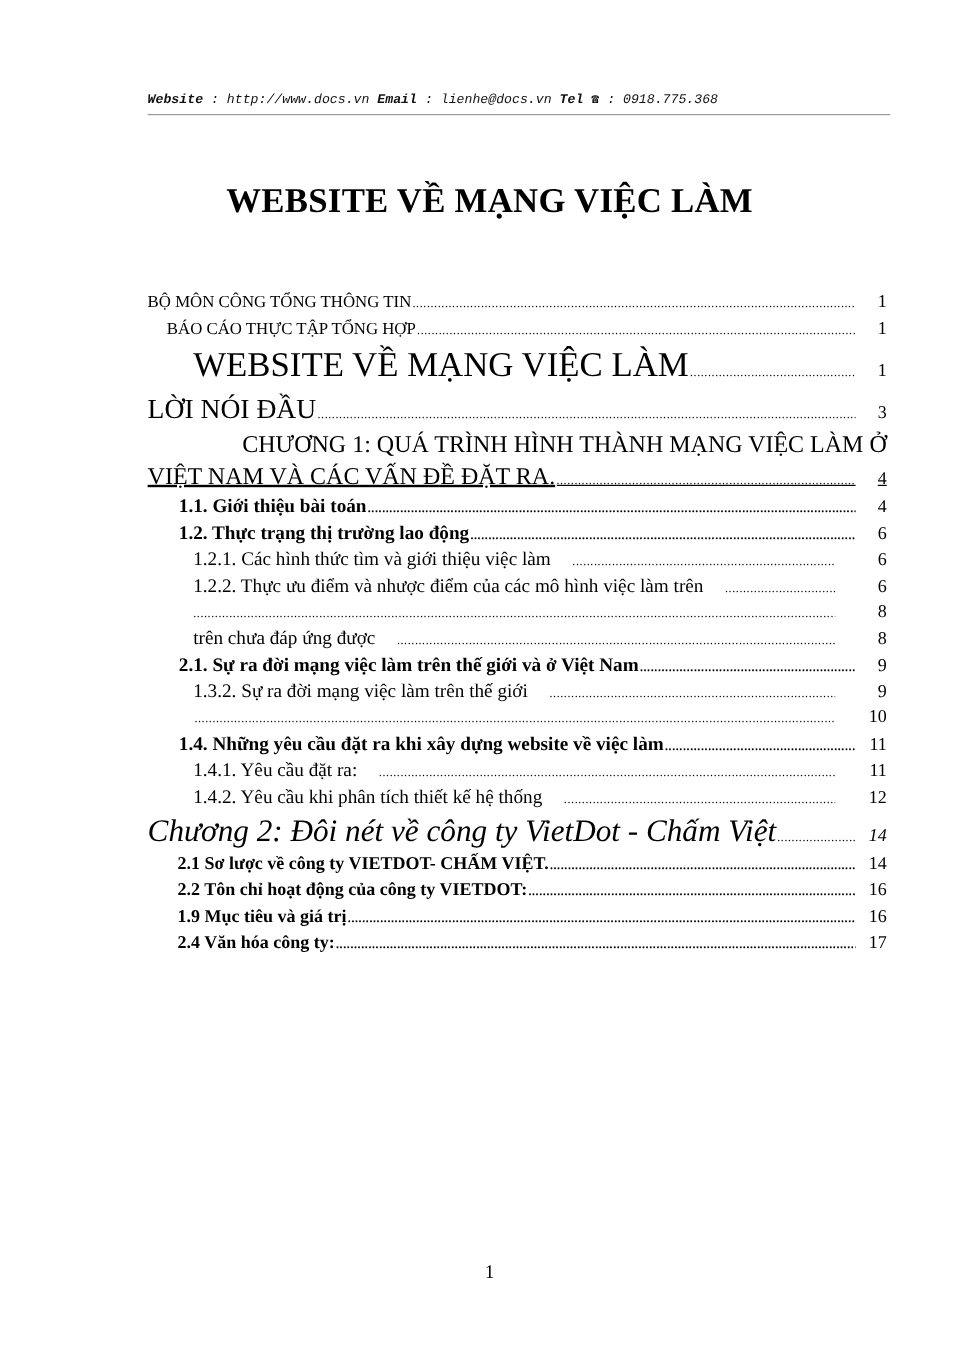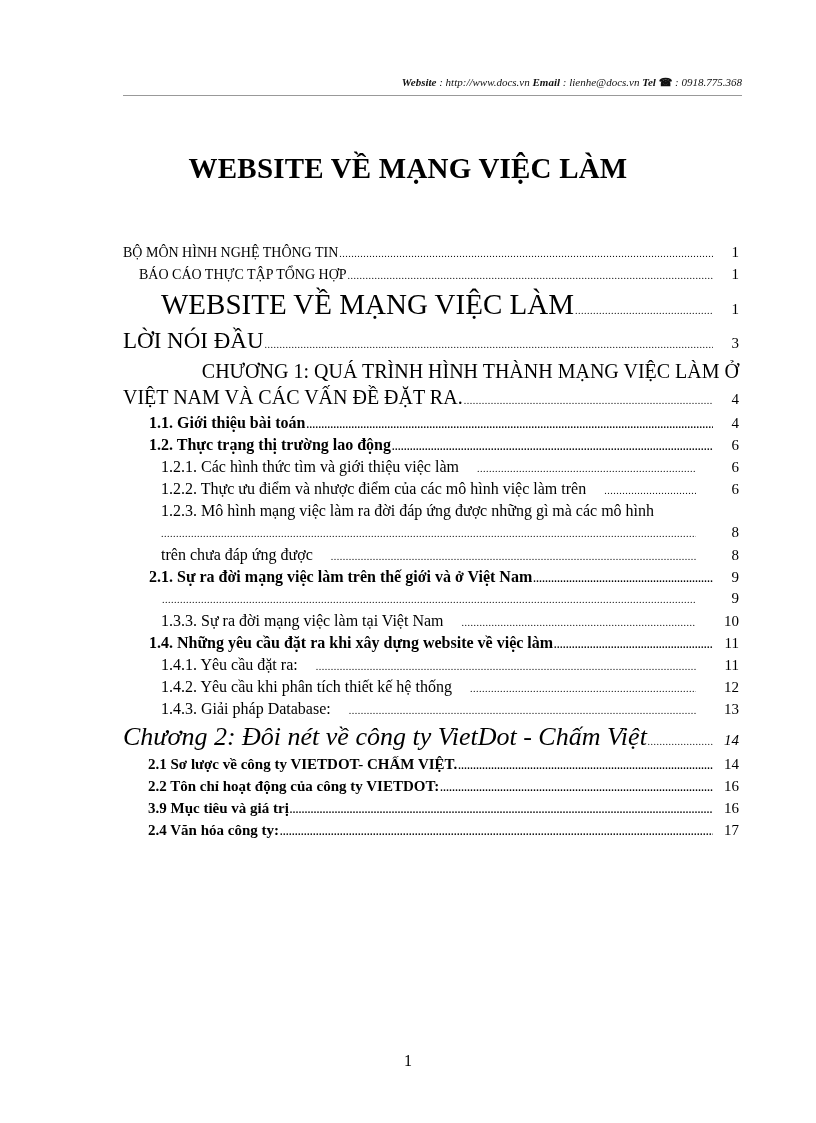--- a/index.html
+++ b/index.html
@@ -1,17 +1,17 @@
 <!DOCTYPE html>
 <html><head>
 <meta charset="utf-8">
 <style>
   html, body { margin: 0; padding: 0; background: #ffffff; }
   body { width: 816px; height: 1123px; position: relative; overflow: hidden; font-family: "Liberation Serif", serif; color: #000; }
-  .header { position: absolute; left: 123px; top: 76px; width: 619px; text-align: right; font-family: Liberation Serif, serif; font-size: 11px; font-style: italic; color: #111; white-space: nowrap; }
+  .header { position: absolute; left: 123px; top: 76px; width: 619px; text-align: left; font-family: Liberation Mono, monospace; font-size: 11px; font-style: italic; color: #111; white-space: nowrap; }
   .header b { font-weight: bold; }
   .rule { position: absolute; left: 123px; top: 95px; width: 619px; height: 0; border-top: 1px solid #999; }
   .doc-title { position: absolute; left: 0; width: 816px; top: 152px; text-align: center; font-family: "Liberation Serif", serif; font-weight: bold; font-size: 29px; letter-spacing: 0.2px; }
   .toc { position: absolute; left: 123px; top: 244px; width: 616px; }
   .row { position: relative; display: flex; align-items: baseline; white-space: nowrap; }
   .row .txt { flex: 0 0 auto; }
   .row .dots { flex: 1 1 auto; overflow: hidden; margin: 0 4px 0 1px; color: #000; font-size: 10px; letter-spacing: 0.5px; }
   .row .dots::before { content: "..............................................................................................................................................................................................................................................................................................................................."; }
   .row .pg { flex: 0 0 auto; width: 22px; text-align: right; font-size: 15px; }
   .l-top { font-size: 14px; height: 22px; }
@@ -30,42 +30,42 @@
 
 <div class="header">
   <b>Website</b><span> : http://www.docs.vn </span><b>Email</b><span>  : lienhe@docs.vn  </span><b>Tel</b> <span style="font-style:normal;font-weight:bold;">☎</span><span> : 0918.775.368</span>
 </div>
 <div class="rule"></div>
 
 <div class="doc-title">WEBSITE VỀ MẠNG VIỆC LÀM</div>
 
 <div class="toc">
   <div class="row l-top">
-    <span class="txt">BỘ MÔN HÌNH NGHỆ THÔNG TIN</span>
+    <span class="txt">BỘ MÔN CÔNG TỔNG THÔNG TIN</span>
       <span class="dots"></span>
       <span class="pg">1</span>
   </div>
   <div class="row l-rpt">
     <span class="txt">BÁO CÁO THỰC TẬP TỔNG HỢP</span>
       <span class="dots"></span>
       <span class="pg">1</span>
   </div>
   <div class="row l-big">
     <span class="txt">WEBSITE VỀ MẠNG VIỆC LÀM</span>
       <span class="dots"></span>
       <span class="pg">1</span>
   </div>
   <div class="row l-h1">
     <span class="txt">LỜI NÓI ĐẦU</span>
       <span class="dots"></span>
       <span class="pg">3</span>
   </div>
   <div>
     <span class="ch1-first">CHƯƠNG 1: QUÁ TRÌNH HÌNH THÀNH MẠNG VIỆC LÀM Ở</span>
-    <div class="row" style="font-size:20px;height:28px;">
+    <div class="row" style="font-size:20px;height:28px;text-decoration:underline;">
       <span class="txt">VIỆT NAM VÀ CÁC VẤN ĐỀ ĐẶT RA.</span>
         <span class="dots"></span>
         <span class="pg">4</span>
     </div>
   </div>
   <div class="row l-sec">
     <span class="txt">1.1. Giới thiệu bài toán</span>
       <span class="dots"></span>
       <span class="pg" style="font-weight:normal">4</span>
   </div>
@@ -79,83 +79,75 @@
       <span class="dots"></span>
       <span class="pg">6</span>
   </div>
   <div class="row l-sub">
     <span class="txt">1.2.2. Thực ưu điểm và nhược điểm của các mô hình việc làm trên</span>
       <span class="dots"></span>
       <span class="pg">6</span>
   </div>
   <div>
     <div class="row l-sub" style="height:22px;">
-      <span class="txt">1.2.3. Mô hình mạng việc làm ra đời đáp ứng được những gì mà các mô hình</span>
-    </div>
-    <div class="row l-sub" style="height:22px;">
       <span class="dots" style="margin-left:0"></span>
         <span class="pg">8</span>
     </div>
   </div>
   <div class="row l-sub">
     <span class="txt">trên chưa đáp ứng được</span>
       <span class="dots"></span>
       <span class="pg">8</span>
   </div>
   <div class="row l-sec">
     <span class="txt">2.1. Sự ra đời mạng việc làm trên thế giới và ở Việt Nam</span>
       <span class="dots"></span>
       <span class="pg" style="font-weight:normal">9</span>
   </div>
   <div class="row l-sub">
+    <span class="txt">1.3.2. Sự ra đời mạng việc làm trên thế giới</span>
       <span class="dots"></span>
       <span class="pg">9</span>
   </div>
   <div class="row l-sub">
-    <span class="txt">1.3.3. Sự ra đời mạng việc làm tại Việt Nam</span>
       <span class="dots"></span>
       <span class="pg">10</span>
   </div>
   <div class="row l-sec">
     <span class="txt">1.4. Những yêu cầu đặt ra khi xây dựng website về việc làm</span>
       <span class="dots"></span>
       <span class="pg" style="font-weight:normal">11</span>
   </div>
   <div class="row l-sub">
     <span class="txt">1.4.1. Yêu cầu đặt ra:</span>
       <span class="dots"></span>
       <span class="pg">11</span>
   </div>
   <div class="row l-sub">
     <span class="txt">1.4.2. Yêu cầu khi phân tích thiết kế hệ thống</span>
       <span class="dots"></span>
       <span class="pg">12</span>
   </div>
-  <div class="row l-sub">
-    <span class="txt">1.4.3. Giải pháp Database:</span>
-      <span class="dots"></span>
-      <span class="pg">13</span>
-  </div>
   <div class="row l-ch2">
     <span class="txt">Chương 2: Đôi nét về công ty VietDot - Chấm Việt</span>
       <span class="dots"></span>
       <span class="pg">14</span>
   </div>
   <div class="row l-sec2">
     <span class="txt">2.1 Sơ lược về công ty VIETDOT- CHẤM VIỆT.</span>
       <span class="dots"></span>
       <span class="pg" style="font-weight:normal">14</span>
   </div>
   <div class="row l-sec2">
     <span class="txt">2.2 Tôn chỉ hoạt động của công ty VIETDOT:</span>
       <span class="dots"></span>
       <span class="pg" style="font-weight:normal">16</span>
   </div>
   <div class="row l-sec2">
-    <span class="txt">3.9 Mục tiêu và giá trị</span>
+    <span class="txt">1.9 Mục tiêu và giá trị</span>
       <span class="dots"></span>
       <span class="pg" style="font-weight:normal">16</span>
   </div>
   <div class="row l-sec2">
     <span class="txt">2.4 Văn hóa công ty:</span>
       <span class="dots"></span>
       <span class="pg" style="font-weight:normal">17</span>
   </div>
 </div>
 

